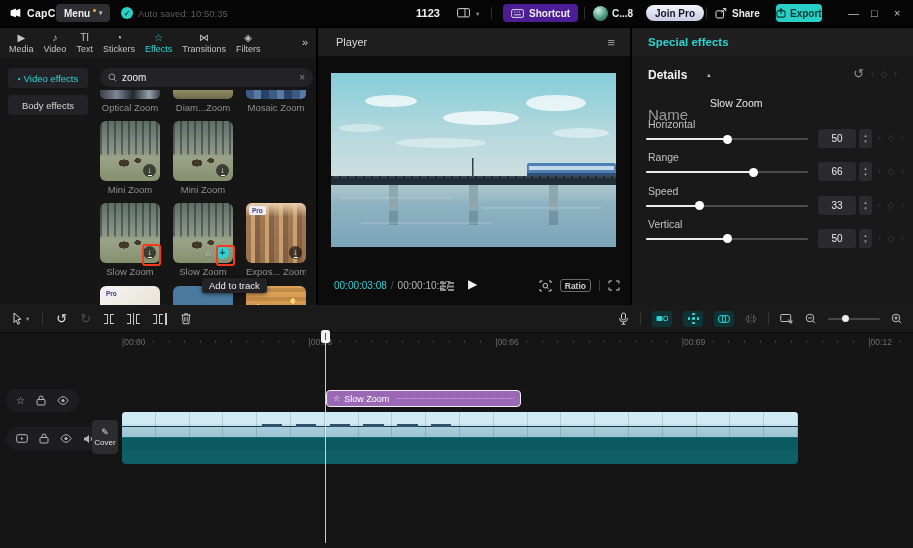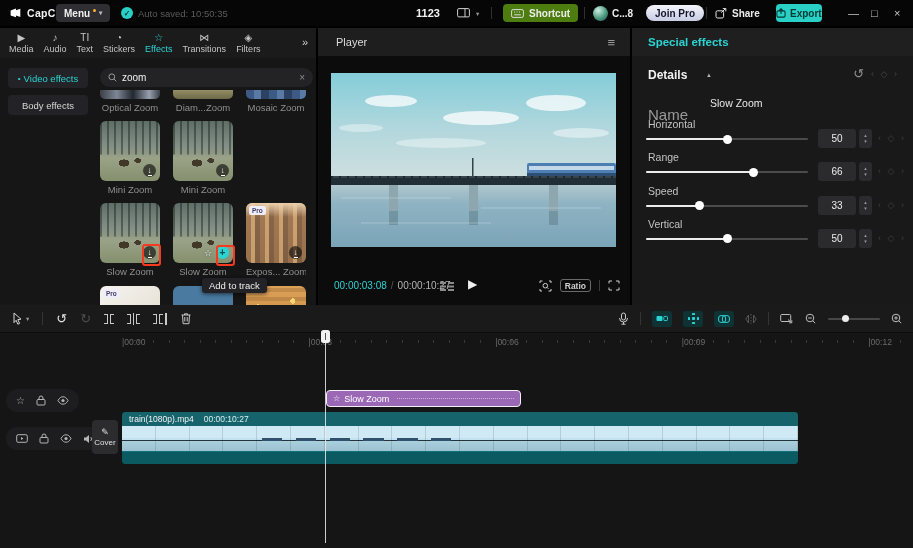--- a/index.html
+++ b/index.html
@@ -14,21 +14,21 @@
 .logo-txt{font-size:10.5px;font-weight:bold;color:#f2f2f2;letter-spacing:.3px}
 .menu-btn{left:56px;top:4px;height:18px;padding:0 8px;background:#2f2f33;border-radius:4px;font-size:10px;font-weight:bold;color:#f0f0f0;position:absolute;display:flex;align-items:center;gap:3px}
 .menu-dot{width:3px;height:3px;border-radius:50%;background:#ffb02e;margin-top:-5px}
 .caret{font-size:6.5px;color:#bdbdbd}
 .chk{position:absolute;left:121px;top:7px;width:12px;height:12px;border-radius:50%;background:var(--accent2);color:#04322d;font-size:8px;font-weight:bold;display:flex;align-items:center;justify-content:center}
 .autosave{position:absolute;left:138px;top:8px;font-size:9.5px;color:#5c5c5c}
 .counter{position:absolute;left:416px;top:7px;font-size:11px;font-weight:bold;color:#f2f2f2}
 .layout-ic{position:absolute;left:457px;top:8px}
 .layout-caret{position:absolute;left:476px;top:10px;font-size:6.5px;color:#9a9a9a}
 .tb-div{position:absolute;top:7px;width:1px;height:12px;background:#303030}
-.sc-btn{position:absolute;left:503px;top:4px;height:18px;padding:0 8px;background:#4d7c0f;border-radius:4px;display:flex;align-items:center;gap:5px;font-size:10px;font-weight:bold;color:#ececec}
+.sc-btn{position:absolute;left:503px;top:4px;height:18px;padding:0 8px;background:#4c1d95;border-radius:4px;display:flex;align-items:center;gap:5px;font-size:10px;font-weight:bold;color:#ececec}
 .avatar{position:absolute;left:593px;top:6px;width:15px;height:15px;border-radius:50%;background:radial-gradient(circle at 35% 30%,#cdeee4,#4c9a7d 55%,#1e4a5e)}
 .acct{position:absolute;left:612px;top:8px;font-size:10px;font-weight:bold;color:#ececec}
 .pro-btn{position:absolute;left:646px;top:5px;height:16px;padding:0 9px;border-radius:9px;background:linear-gradient(180deg,#f4f5fb,#c8cce4);color:#15152a;font-size:10px;font-weight:bold;display:flex;align-items:center}
 .share-g{position:absolute;left:715px;top:4px;height:18px;display:flex;align-items:center;gap:5px;font-size:10px;font-weight:bold;color:#ececec}
 .exp-btn{position:absolute;left:776px;top:4px;height:18px;padding:0 0;border-radius:4px;background:var(--accent2);color:#053833;font-size:10px;font-weight:bold;display:flex;align-items:center;gap:4px}
 .wc{position:absolute;top:7px;font-size:11px;color:#c9c9c9;line-height:12px}
 
 .left-panel{position:absolute;top:28px;left:0;width:316px;height:277px;background:#161616;overflow:hidden}
 .player-panel{position:absolute;top:28px;left:318px;width:312px;height:353px;background:#0c0c0c;overflow:hidden}
 .right-panel{position:absolute;top:28px;left:632px;width:281px;height:277px;background:#191919;overflow:hidden}
@@ -227,21 +227,21 @@
   </div>
 
   <div class="left-panel">
     <div class="tabbar">
         <div class="tab">
           <span class="tg">▶</span>
           <span class="tl">Media</span>
         </div>
         <div class="tab">
           <span class="tg">♪</span>
-          <span class="tl">Audio</span>
+          <span class="tl">Video</span>
         </div>
         <div class="tab">
           <span class="tg">TI</span>
           <span class="tl">Text</span>
         </div>
         <div class="tab">
           <span class="tg">◔</span>
           <span class="tl">Stickers</span>
         </div>
         <div class="tab active">
@@ -704,24 +704,20 @@
     <div class="cover-btn">
       <span class="cg">✎</span>
       <span class="cl">Cover</span>
     </div>
     <div class="fx-clip">
       <span class="g">☆</span>
       <span class="n">Slow Zoom</span>
       <span class="dots"></span>
     </div>
     <div class="vid-clip">
-      <div class="vc-head">
-        <span class="vc-name">train(1080p).mp4</span>
-        <span class="vc-dur">00:00:10:27</span>
-      </div>
       <div class="vc-strip">
           <div class="vc-frame"></div>
           <div class="vc-frame"></div>
           <div class="vc-frame"></div>
           <div class="vc-frame"></div>
           <div class="vc-frame train"></div>
           <div class="vc-frame train"></div>
           <div class="vc-frame train"></div>
           <div class="vc-frame train"></div>
           <div class="vc-frame train"></div>

